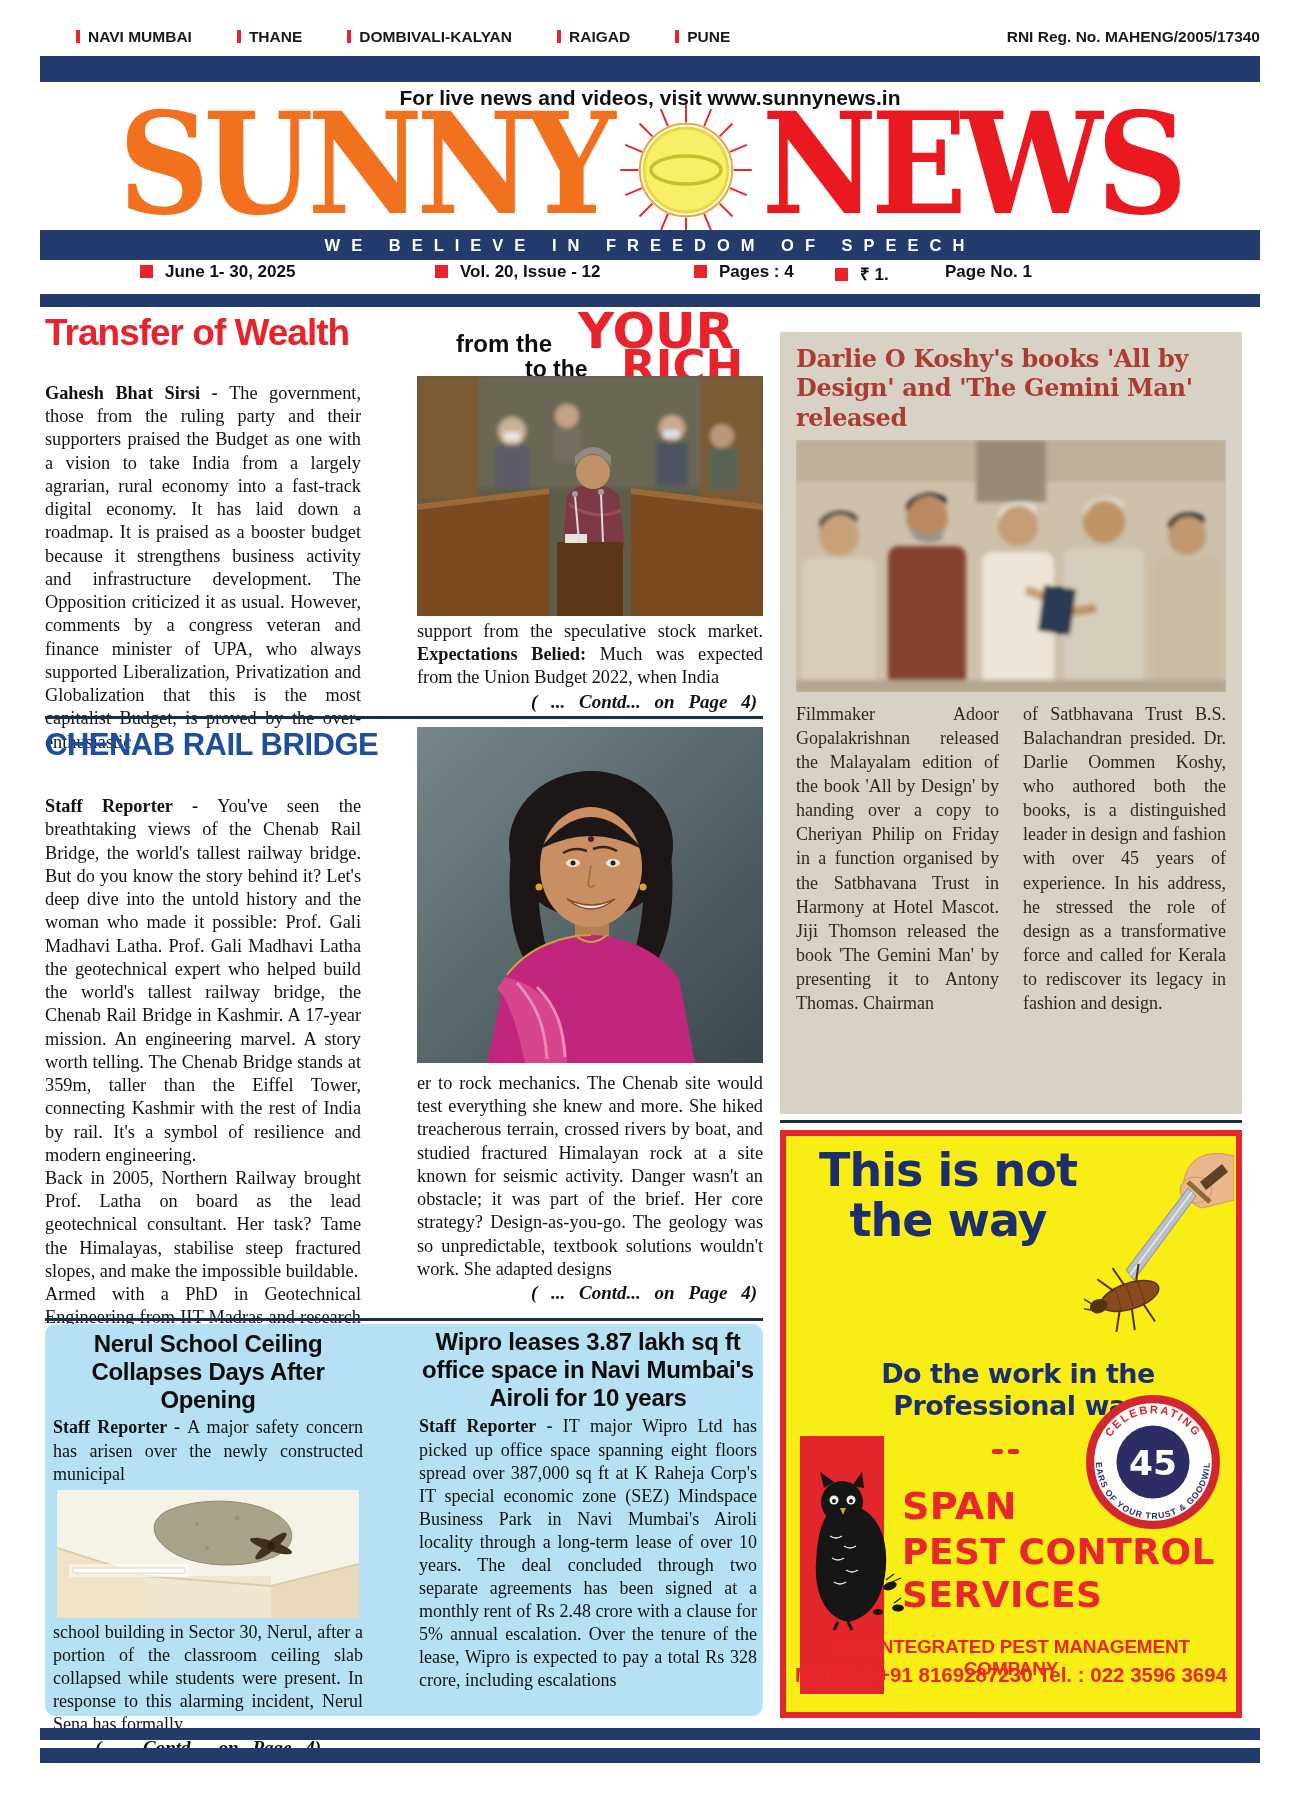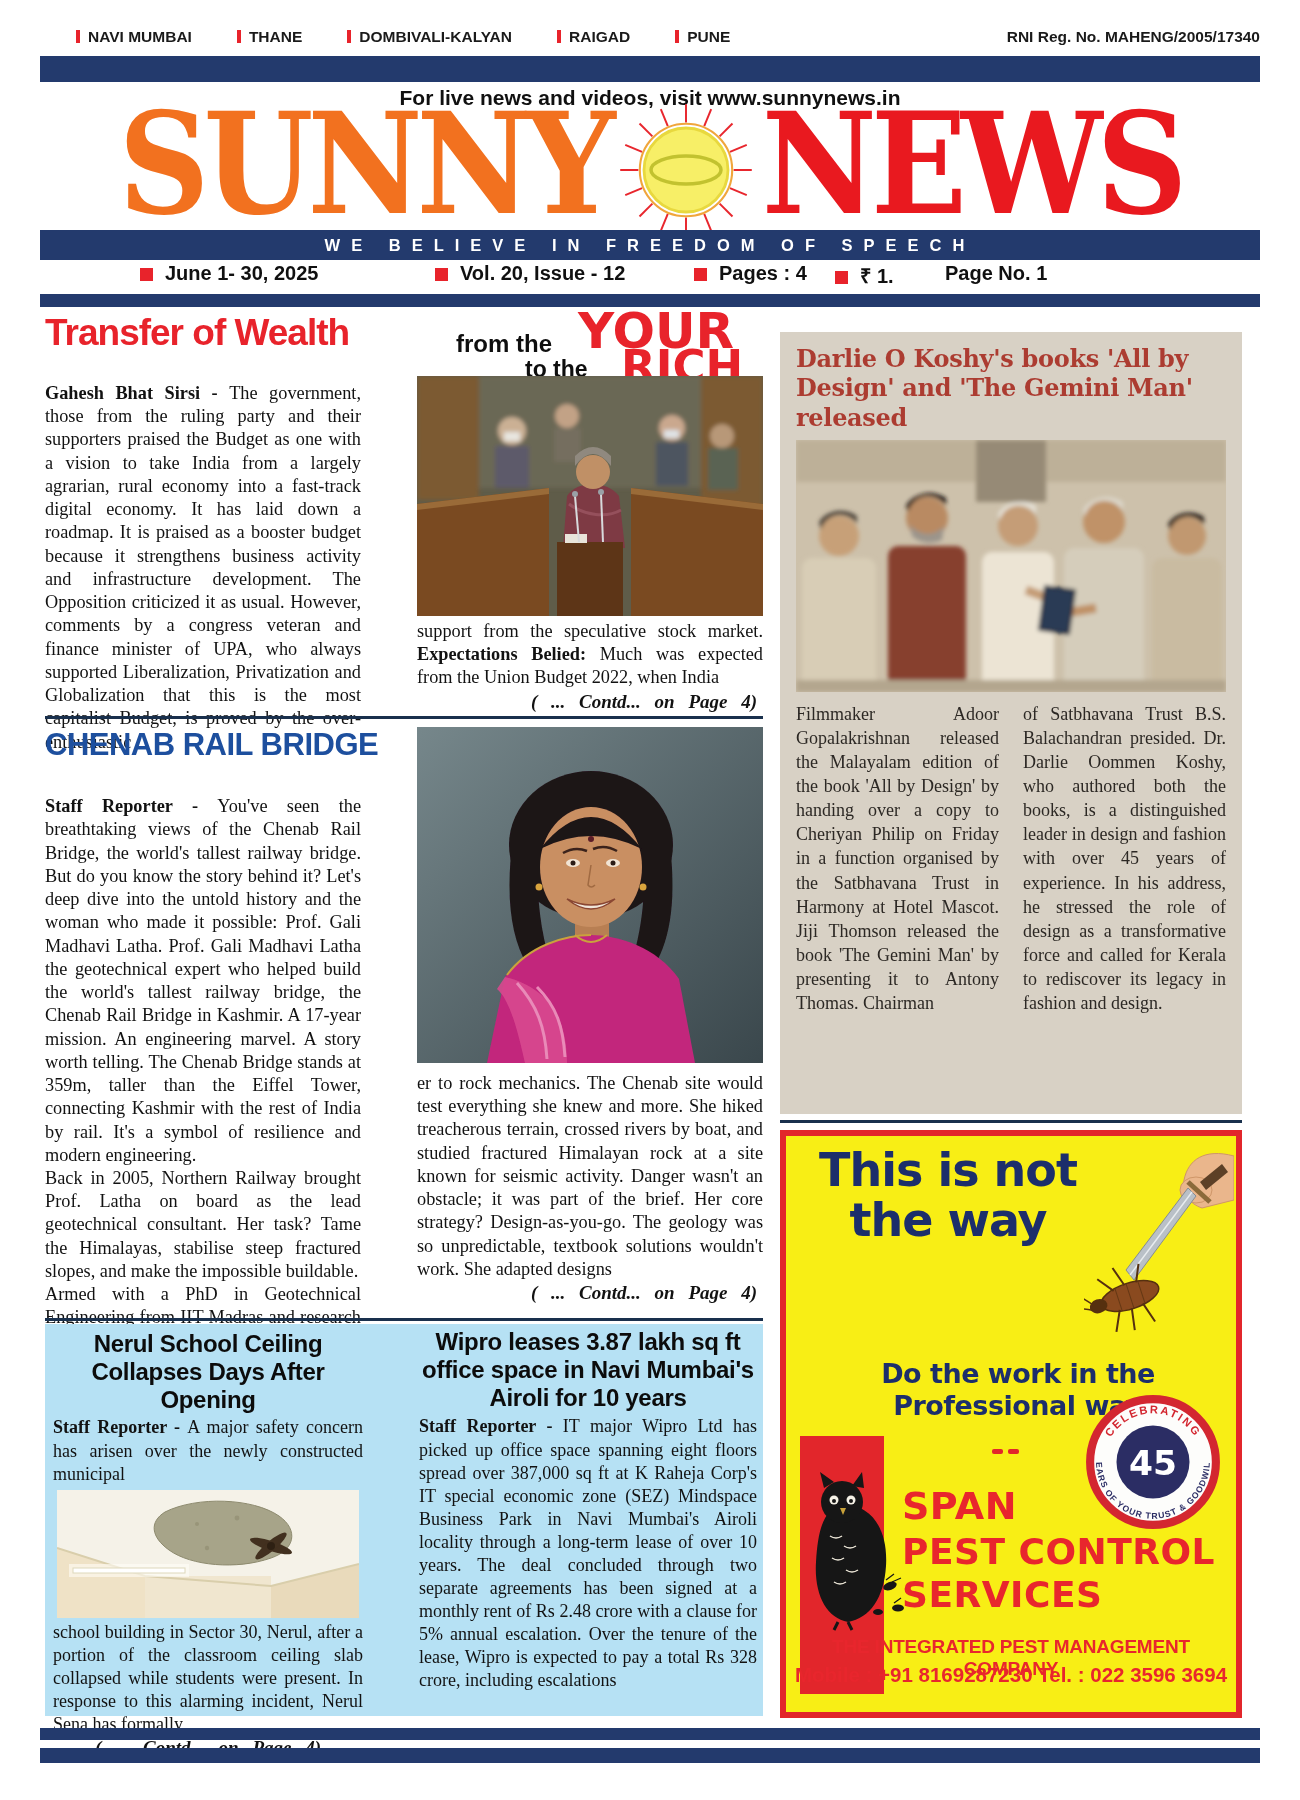--- a/index.html
+++ b/index.html
@@ -22,21 +22,21 @@
            align-items:flex-end;gap:2px;}
   .logoword{font-family:"DejaVu Serif",serif;font-weight:bold;font-size:126px;line-height:0.92;
             letter-spacing:-6px;transform:scaleY(1.12);transform-origin:bottom;}
   .logo-sunny{color:#f2711f;}
   .logo-news{color:#e9191f;}
   .sunwrap{width:140px;height:140px;margin:0 4px -10px 4px;}
 
   .sloganbar{left:40px;top:230px;width:1220px;height:30px;background:#233a6d;color:#fff;
              text-align:center;font-weight:bold;font-size:16.5px;letter-spacing:11px;line-height:31px;}
 
-  .issuerow{left:40px;top:262px;width:1220px;height:28px;font-weight:bold;font-size:20px;color:#101010;}
+  .issuerow{left:40px;top:262px;width:1220px;height:28px;font-weight:bold;font-size:17px;color:#101010;}
   .issuerow span.item{position:absolute;white-space:nowrap;}
   .bullet::before{content:"";display:inline-block;width:13px;height:13px;background:#e8232b;
                   margin-right:12px;vertical-align:-1px;}
   .i1{left:100px;} .i2{left:395px;} .i3{left:610px;padding-left:44px;} .i4{left:795px;} .i5{left:905px;}
   .nb2{left:40px;top:294px;width:1220px;height:13px;}
 
   
   .leftzone{left:45px;top:310px;width:720px;height:1406px;}
   .leftzone > *{position:absolute;}
   .tw-red{left:0;top:2px;font-size:37px;font-weight:bold;color:#e8232b;letter-spacing:-1px;white-space:nowrap;}
@@ -58,21 +58,21 @@
   .t-photo{left:372px;top:66px;width:346px;height:240px;}
   .t-col2{left:372px;top:310px;width:346px;}
   .rule{background:#19304d;height:3px;}
   .rule1{left:0;top:406px;width:718px;}
   .chenab-title{left:0;top:417px;font-size:31px;font-weight:bold;color:#1d4f9e;letter-spacing:-0.5px;white-space:nowrap;}
   .ch-col1{left:0;top:462px;width:316px;}
   .portrait{left:372px;top:417px;width:346px;height:336px;}
   .ch-col2{left:372px;top:762px;width:346px;}
   .rule2{left:0;top:1008px;width:718px;}
 
-  .bluepanel{left:0;top:1014px;width:718px;height:392px;background:#b6e1f4;}
+  .bluepanel{left:0;top:1014px;width:718px;height:392px;background:#b6e1f4;border-radius:11px;}
   .bluepanel > div{position:absolute;}
   .nerul{left:8px;top:6px;width:310px;}
   .wipro{left:374px;top:4px;width:338px;}
   .btitle{text-align:center;font-weight:bold;font-size:24px;line-height:1.16;color:#0c0c0c;letter-spacing:-0.3px;}
   .nerul .serif,.wipro .serif{font-size:18px;line-height:1.28;}
   .ceilwrap{width:302px;height:128px;margin:4px auto 3px auto;display:block;}
 
   
   .clipping{left:780px;top:332px;width:462px;height:782px;background:#d8d1c5;box-sizing:border-box;
             padding:12px 16px;}

